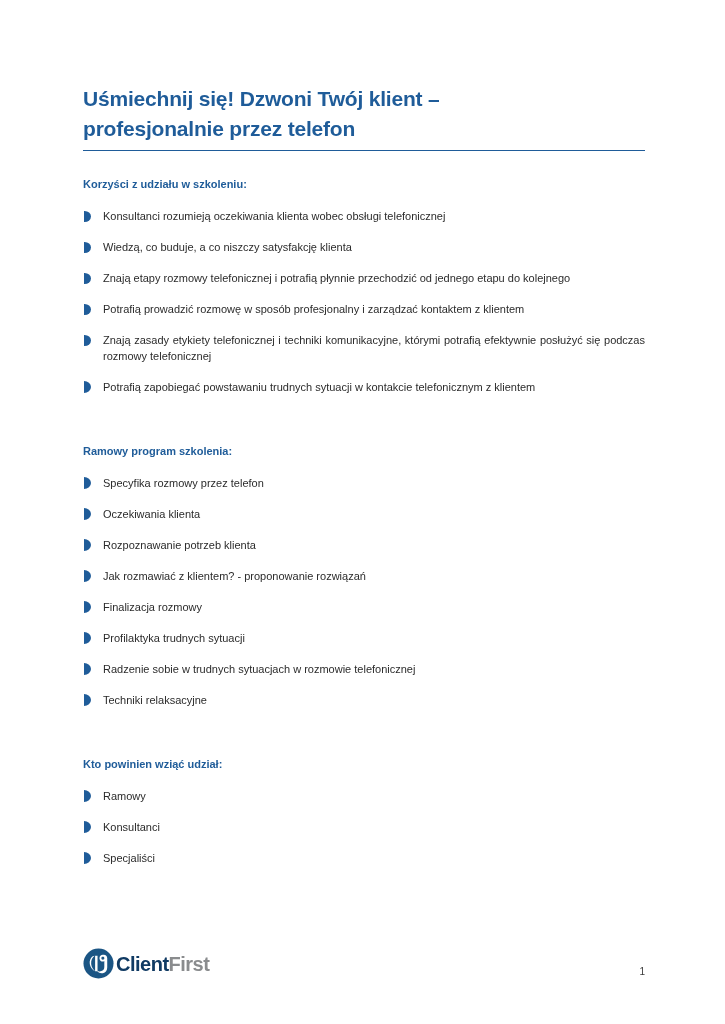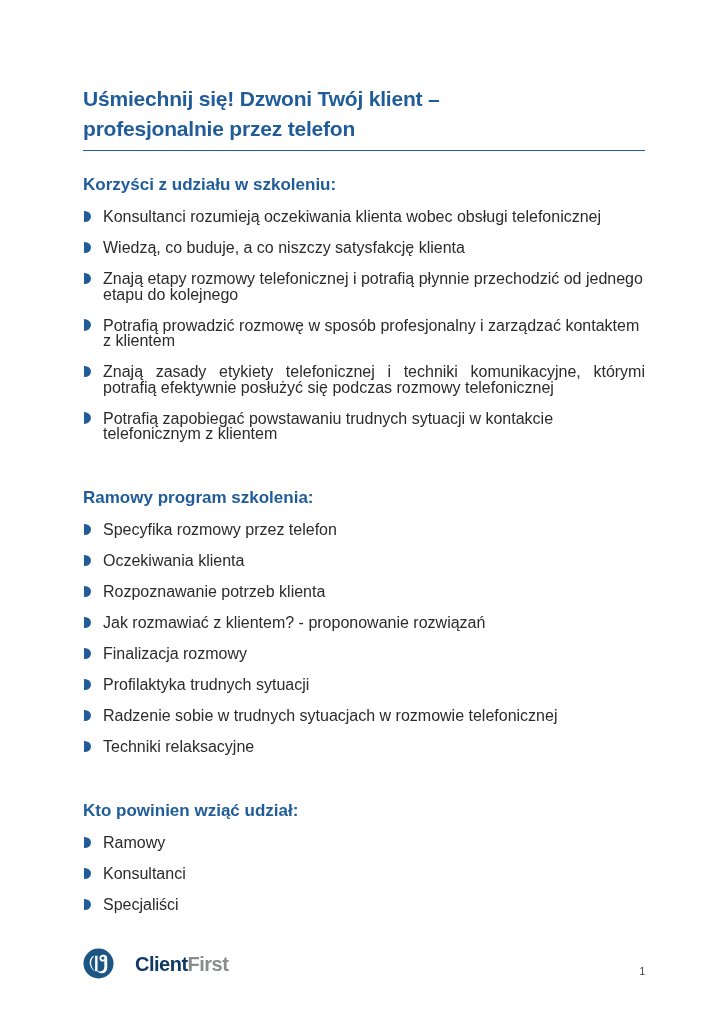--- a/index.html
+++ b/index.html
@@ -47,37 +47,37 @@
   .content {
     position: absolute;
     left: 83px;
     top: 176px;
     width: 562px;
   }
   .section {
     margin: 0;
   }
   .section-heading {
-    font-size: 17px;
+    font-size: 11px;
     font-weight: bold;
     color: #1f5c99;
     line-height: 17px;
     margin: 0 0 16px 0;
   }
 
   .bullet-list {
     list-style: none;
     margin: 0;
     padding: 0;
   }
   .bullet-item {
     position: relative;
     padding-left: 20px;
     margin-bottom: 15.5px;
-    font-size: 16px;
+    font-size: 11px;
     line-height: 15.5px;
     color: #2b2b2b;
     text-align: left;
   }
   .bullet-item.justify {
     text-align: justify;
   }
   
   .bullet-marker {
     position: absolute;
@@ -99,21 +99,21 @@
     top: 948px;
     width: 562px;
     height: 40px;
   }
   .logo {
     position: absolute;
     left: 0;
     top: 0;
     display: flex;
     align-items: center;
-    gap: 21px;
+    gap: 2px;
   }
   .logo-mark {
     width: 31px;
     height: 31px;
     flex: 0 0 auto;
   }
   .logo-text {
     font-size: 20px;
     font-weight: bold;
     letter-spacing: -0.5px;

